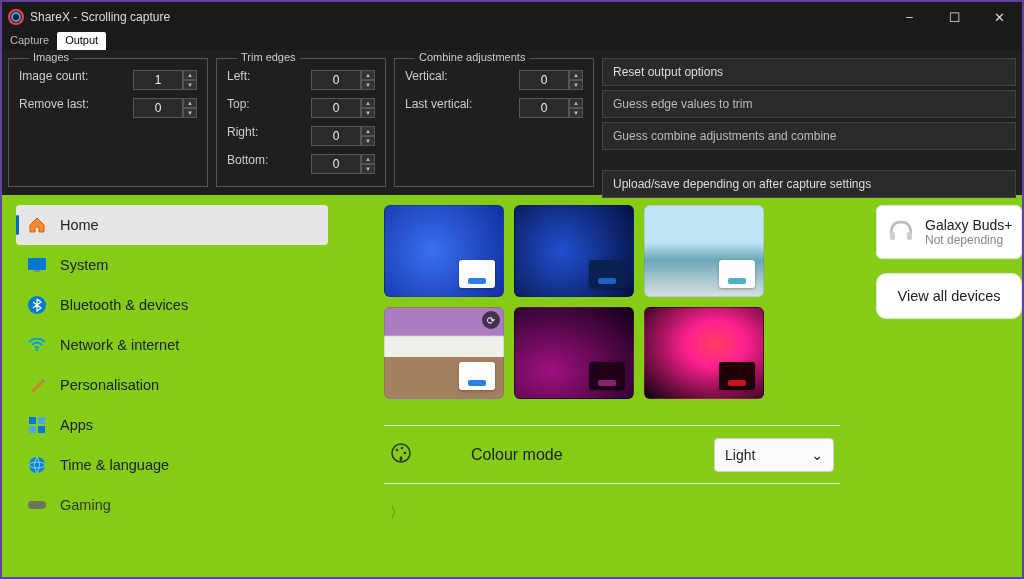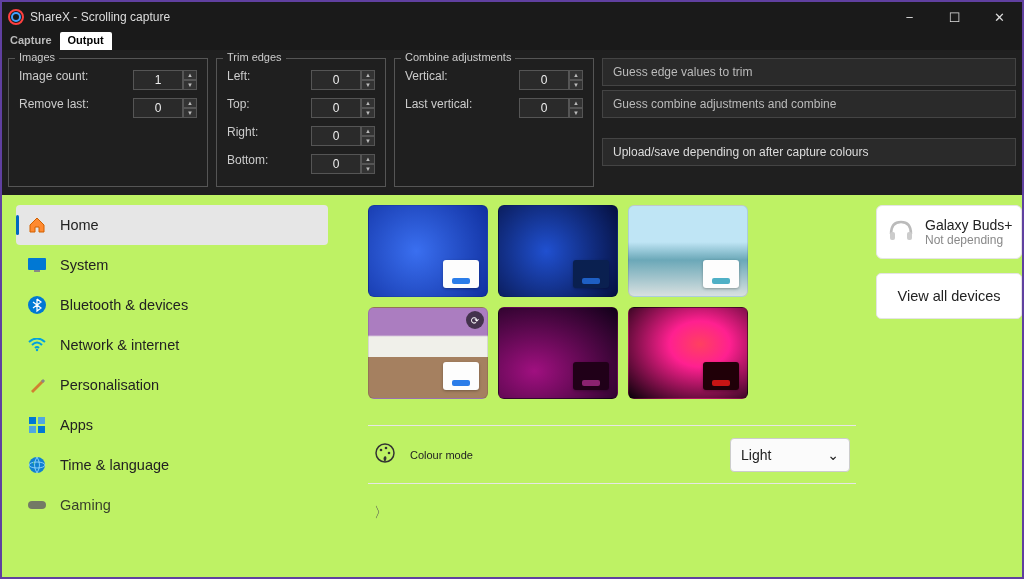--- a/index.html
+++ b/index.html
@@ -6,43 +6,43 @@
   body { width: 1024px; height: 579px; overflow: hidden; background: #fff; border: 2px solid #6040a0; }
   
   
   .titlebar { height: 30px; background: #1a1a1a; display: flex; align-items: center; color: #ddd; font-size: 12px; }
   .titlebar .app-icon { width: 16px; height: 16px; margin: 0 6px; position: relative; }
   .titlebar .app-icon svg { width: 16px; height: 16px; }
   .titlebar .title { flex: 1; }
   .win-btn { width: 45px; height: 30px; display: flex; align-items: center; justify-content: center; color: #ddd; font-size: 13px; }
   
   
-  .tabs-row { height: 18px; background: #1a1a1a; display: flex; color: #bbb; font-size: 11px; font-weight: bold; }
+  .tabs-row { height: 18px; background: #1a1a1a; display: flex; color: #bbb; font-size: 11px; }
   .tab { padding: 2px 8px 0 8px; }
   .tab.active { background: #fff; color: #000; border-top-left-radius: 2px; border-top-right-radius: 2px; }
   
   
   .dark-panel { background: #1f1f1f; padding: 8px 6px; display: flex; gap: 8px; }
   .fieldset { border: 1px solid #555; padding: 10px 10px 6px 10px; position: relative; color: #ccc; font-size: 12px; }
-  .fieldset .legend { position: absolute; top: -8px; left: 6px; background: #1f1f1f; padding: 0 4px; font-size: 11px; color: #ccc; }
+  .fieldset .legend { position: absolute; top: -8px; left: 20px; background: #1f1f1f; padding: 0 4px; font-size: 11px; color: #ccc; }
   .fieldset .row { display: flex; margin-bottom: 6px; height: 22px; }
   .fieldset .row label { flex: 1; }
   .numbox { display: flex; align-items: center; }
   .numbox input { width: 50px; height: 20px; background: #2a2a2a; color: #eee; border: 1px solid #555; text-align: center; font-size: 12px; }
   .spinner { width: 14px; display: flex; flex-direction: column; }
   .spinner div { height: 10px; background: #333; border: 1px solid #555; font-size: 6px; color: #bbb; display: flex; align-items: center; justify-content: center; line-height: 1; }
   .fs-images { width: 200px; }
   .fs-trim { width: 170px; }
   .fs-combine { width: 200px; }
   .btn-col { flex: 1; display: flex; flex-direction: column; gap: 4px; }
   .flat-btn { background: #2a2a2a; border: 1px solid #444; color: #bbb; font-size: 12px; text-align: left; padding: 6px 10px; min-height: 28px; }
   .flat-btn.accent { color: #ddd; }
   
   
-  .lower { display: flex; height: calc(579px - 30px - 18px - 145px - 4px); background: #bef264; }
+  .lower { display: flex; height: calc(579px - 30px - 18px - 145px - 4px); background: #84cc16; gap: 16px; }
   
   
   .sidebar { width: 340px; padding: 10px 14px 0 14px; overflow: hidden; }
   .side-item { display: flex; align-items: center; height: 40px; padding: 0 12px; border-radius: 4px; gap: 14px; font-size: 14.5px; color: #222; position: relative; }
   .side-item.active { background: #e6e6e6; }
   .side-item.active::before { content: ""; position: absolute; left: 0; top: 10px; bottom: 10px; width: 3px; background: #0067c0; border-radius: 2px; }
   .side-icon { width: 18px; height: 18px; display: flex; align-items: center; justify-content: center; }
   
   
   .main { flex: 1; padding: 10px 16px 0 26px; overflow: hidden; position: relative; }
@@ -53,34 +53,34 @@
   .t1 { background: radial-gradient(circle at 40% 50%, #3a6ff0, #1030a0); }
   .t2 { background: radial-gradient(circle at 40% 50%, #2050d0, #051040); }
   .t3 { background: linear-gradient(#bfe5f5 40%, #6ba8b8 60%, #d8e0e0); }
   .t4 { background: linear-gradient(#ab7dc0 30%, #f0f0ea 32%, #f0f0ea 55%, #a58060 55%); }
   .t5 { background: radial-gradient(ellipse at 30% 70%, #a01080, #100018); }
   .t6 { background: radial-gradient(ellipse at 60% 40%, #ff4060, #ff2090 30%, #080008); }
   .t4 .synced { position: absolute; top: 3px; right: 3px; width: 18px; height: 18px; border-radius: 50%; background: rgba(0,0,0,0.6); color: #fff; font-size: 10px; display: flex; align-items: center; justify-content: center; }
   
   .setting-row { margin-top: 26px; display: flex; align-items: center; height: 58px; border-top: 1px solid #e6e6e6; padding: 0 6px; }
   .setting-row .sr-icon { width: 22px; margin-right: 14px; color: #333; }
-  .setting-row .sr-label { flex: 1; font-size: 11px; color: #222; }
+  .setting-row .sr-label { flex: 1; font-size: 16px; color: #222; margin-left: 45px; }
   .select { width: 120px; height: 34px; border: 1px solid #ccc; border-radius: 4px; background: #fbfbfb; display: flex; align-items: center; justify-content: space-between; padding: 0 10px; font-size: 14px; color: #222; }
   
   .browse-row { display: flex; align-items: center; height: 58px; border-top: 1px solid #e6e6e6; padding: 0 6px; }
   .browse-row .sr-label { flex: 1; font-size: 15px; color: #222; }
   .chev { color: #555; font-size: 14px; }
   
   
   .right-col { width: 150px; padding: 10px 0 0 4px; }
   .device-card { background: #fff; border: 1px solid #e4e4e4; border-radius: 6px; padding: 10px 10px; margin-bottom: 14px; }
   .device-card .dc-top { display: flex; gap: 10px; align-items: center; }
   .device-card .dc-name { font-size: 14px; color: #222; white-space: nowrap; }
   .device-card .dc-status { font-size: 12px; color: #888; white-space: nowrap; }
-  .view-all { background: #fff; border: 1px solid #e4e4e4; border-radius: 5px; padding: 14px 10px; font-size: 14.5px; color: #222; text-align: center; white-space: nowrap; }
+  .view-all { background: #fff; border: 1px solid #e4e4e4; border-radius: 10px; padding: 14px 10px; font-size: 14.5px; color: #222; text-align: center; white-space: nowrap; }
 </style>
 </head>
 <body>
 
 <div class="titlebar">
   <span class="app-icon">
     <svg viewBox="0 0 16 16">
         <circle cx="8" cy="8" r="7" fill="none" stroke="#ff4040" stroke-width="2"></circle>
         <circle cx="8" cy="8" r="4" fill="none" stroke="#40a0ff" stroke-width="2"></circle>
       </svg>
@@ -183,23 +183,24 @@
           <input value="0" style="">
           <div class="spinner">
             <div>▲</div>
             <div>▼</div>
           </div>
         </div>
     </div>
   </div>
 
   <div class="btn-col">
+    <button class="flat-btn accent">Reset output options</button>
     <button class="flat-btn">Guess edge values to trim</button>
     <button class="flat-btn">Guess combine adjustments and combine</button>
-    <button class="flat-btn accent" style="margin-top:16px;">Upload/save depending on after capture colours</button>
+    <button class="flat-btn accent" style="margin-top:16px;">Upload/save depending on after capture settings</button>
   </div>
 </div>
 
 <div class="lower">
   <div class="sidebar">
     <div class="side-item active">
       <span class="side-icon">
           <svg width="18" height="18" viewBox="0 0 18 18">
             <path d="M2 9 L9 2 L16 9 L16 16 L11 16 L11 11 L7 11 L7 16 L2 16 Z" fill="#ff8a30" stroke="#d06000"></path>
           </svg>

